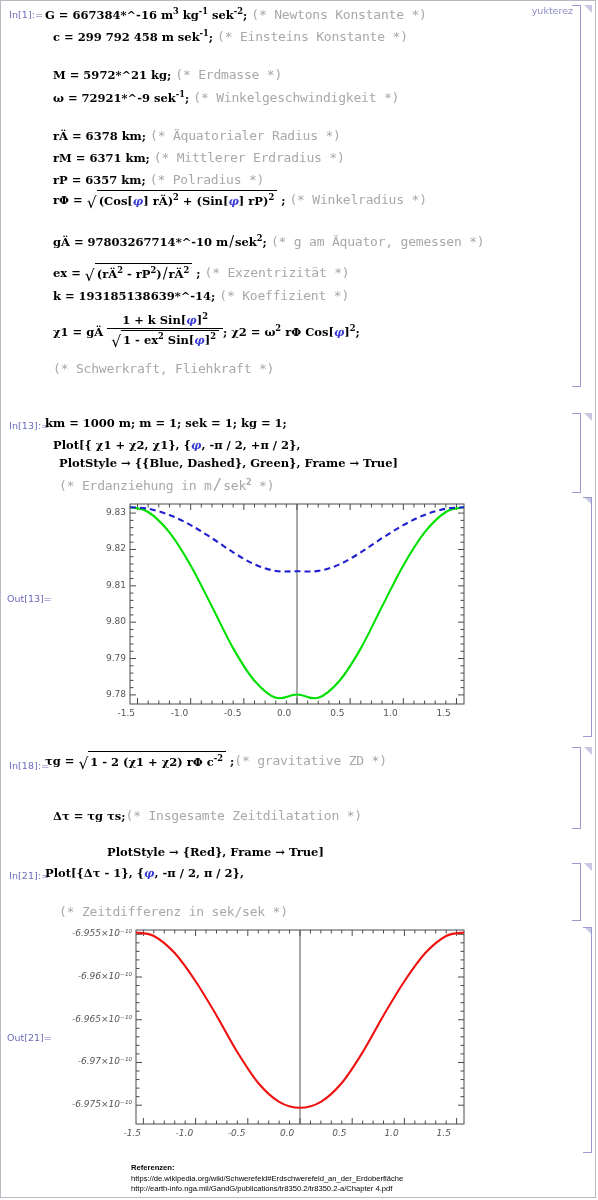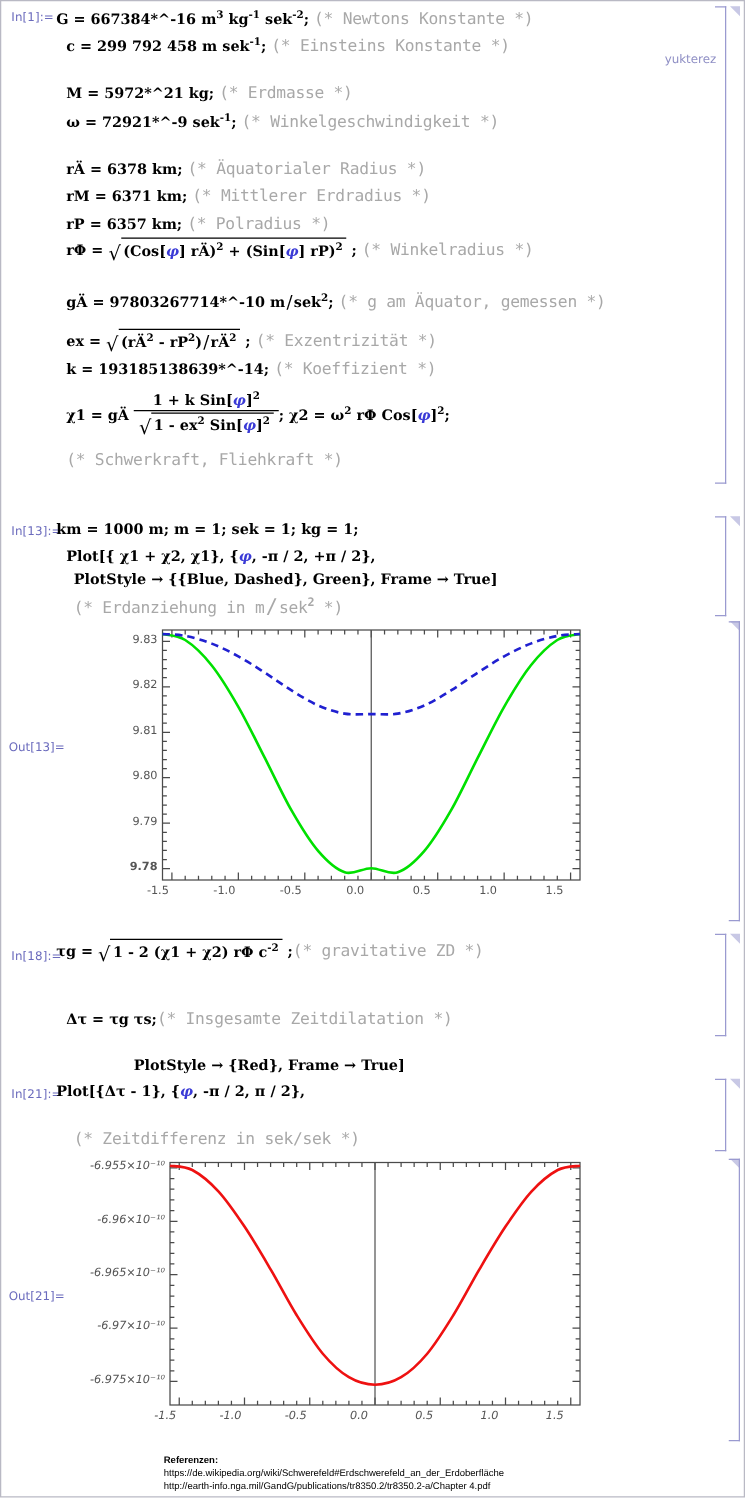--- a/index.html
+++ b/index.html
@@ -44,21 +44,21 @@
   .bigsl{font-size:1.25em;font-weight:normal;padding:0 1px;}
   
   .brk{position:absolute;width:9px;border:1px solid #9a9ad0;border-left:none;box-sizing:border-box;}
   .brk.in{right:14px;}
   .brk.out{right:3px;}
   .brkflag{position:absolute;right:3px;width:9px;height:9px;}
   .brkflag:before{content:"";position:absolute;right:0;top:0;width:0;height:0;
     border-left:8px solid transparent;border-top:8px solid #9a9ad0;opacity:.55;}
   
   .wmark{position:absolute;right:22px;top:4px;font-family:"DejaVu Sans",sans-serif;
-    font-size:9.5px;color:#8e8ec4;margin-top:37px;}
+    font-size:9.5px;color:#8e8ec4;}
   
   .plotwrap{position:absolute;}
   .ytick{position:absolute;font-family:"DejaVu Sans",sans-serif;font-size:9px;color:#555;text-align:right;white-space:nowrap;}
   .xtick{position:absolute;font-family:"DejaVu Sans",sans-serif;font-size:9px;color:#555;white-space:nowrap;}
   .refs{position:absolute;left:130px;font-family:Liberation Sans, sans-serif;font-size:7.6px;color:#000;line-height:10.5px;white-space:nowrap;}
 </style>
 </head>
 <body>
 
 <div id="nb">
@@ -269,21 +269,21 @@
           <line x1="334.2098293863" y1="8" x2="334.2098293863" y2="11.5" stroke="#4a4a4a" stroke-width="1"></line>
           <line x1="344.84135472370764" y1="208" x2="344.84135472370764" y2="204.5" stroke="#4a4a4a" stroke-width="1"></line>
           <line x1="344.84135472370764" y1="8" x2="344.84135472370764" y2="11.5" stroke="#4a4a4a" stroke-width="1"></line>
         </g>
       <rect id="p1-frame" x="29" y="8" width="334" height="200" fill="none" stroke="#4a4a4a" stroke-width="1"></rect>
       <line id="p1-axis0" x1="196" y1="8" x2="196" y2="208" stroke="#555" stroke-width="1"></line>
       <path id="p1-green" fill="none" stroke="#00e000" stroke-width="2.1" d="M29.00,11.27 C32.03,12.06 40.59,11.82 47.16,16.00 C53.73,20.18 61.33,27.45 68.42,36.36 C75.51,45.27 82.60,57.09 89.68,69.45 C96.77,81.82 103.86,96.73 110.95,110.55 C118.04,124.36 125.12,140.00 132.21,152.36 C139.30,164.73 146.39,176.48 153.47,184.73 C160.56,192.97 167.65,199.52 174.74,201.82 C181.82,204.12 188.91,198.55 196.00,198.55 C203.09,198.55 210.18,204.12 217.26,201.82 C224.35,199.52 231.44,192.97 238.53,184.73 C245.61,176.48 252.70,164.73 259.79,152.36 C266.88,140.00 273.96,124.36 281.05,110.55 C288.14,96.73 295.23,81.82 302.32,69.45 C309.40,57.09 316.49,45.27 323.58,36.36 C330.67,27.45 338.27,20.18 344.84,16.00 C351.41,11.82 359.97,12.06 363.00,11.27"></path>
       <path id="p1-blue" fill="none" stroke="#2020d0" stroke-width="2.1" stroke-dasharray="6,4" d="M29.00,11.27 C32.03,11.52 40.59,11.45 47.16,12.73 C53.73,14.00 61.33,16.18 68.42,18.91 C75.51,21.64 82.60,25.21 89.68,29.09 C96.77,32.97 103.86,37.64 110.95,42.18 C118.04,46.73 125.12,52.00 132.21,56.36 C139.30,60.73 146.39,65.27 153.47,68.36 C160.56,71.45 167.65,73.76 174.74,74.91 C181.82,76.06 188.91,75.27 196.00,75.27 C203.09,75.27 210.18,76.06 217.26,74.91 C224.35,73.76 231.44,71.45 238.53,68.36 C245.61,65.27 252.70,60.73 259.79,56.36 C266.88,52.00 273.96,46.73 281.05,42.18 C288.14,37.64 295.23,32.97 302.32,29.09 C309.40,25.21 316.49,21.64 323.58,18.91 C330.67,16.18 338.27,14.00 344.84,12.73 C351.41,11.45 359.97,11.52 363.00,11.27"></path>
     </svg>
     <div id="p1-ylabels">
-        <div class="ytick" style="right: 350px; top: 192.909px; font-weight: bold;">9.78</div>
+        <div class="ytick" style="right: 350px; top: 192.909px;">9.78</div>
         <div class="ytick" style="right: 350px; top: 156.545px;">9.79</div>
         <div class="ytick" style="right: 350px; top: 120.182px;">9.80</div>
         <div class="ytick" style="right: 350px; top: 83.8182px;">9.81</div>
         <div class="ytick" style="right: 350px; top: 47.4545px;">9.82</div>
         <div class="ytick" style="right: 350px; top: 11.0909px;">9.83</div>
       </div>
     <div id="p1-xlabels">
         <div class="xtick" style="left: 16.5271px; width: 40px; top: 212px;">-1.5</div>
         <div class="xtick" style="left: 69.6847px; width: 40px; top: 212px;">-1.0</div>
         <div class="xtick" style="left: 122.842px; width: 40px; top: 212px;">-0.5</div>

